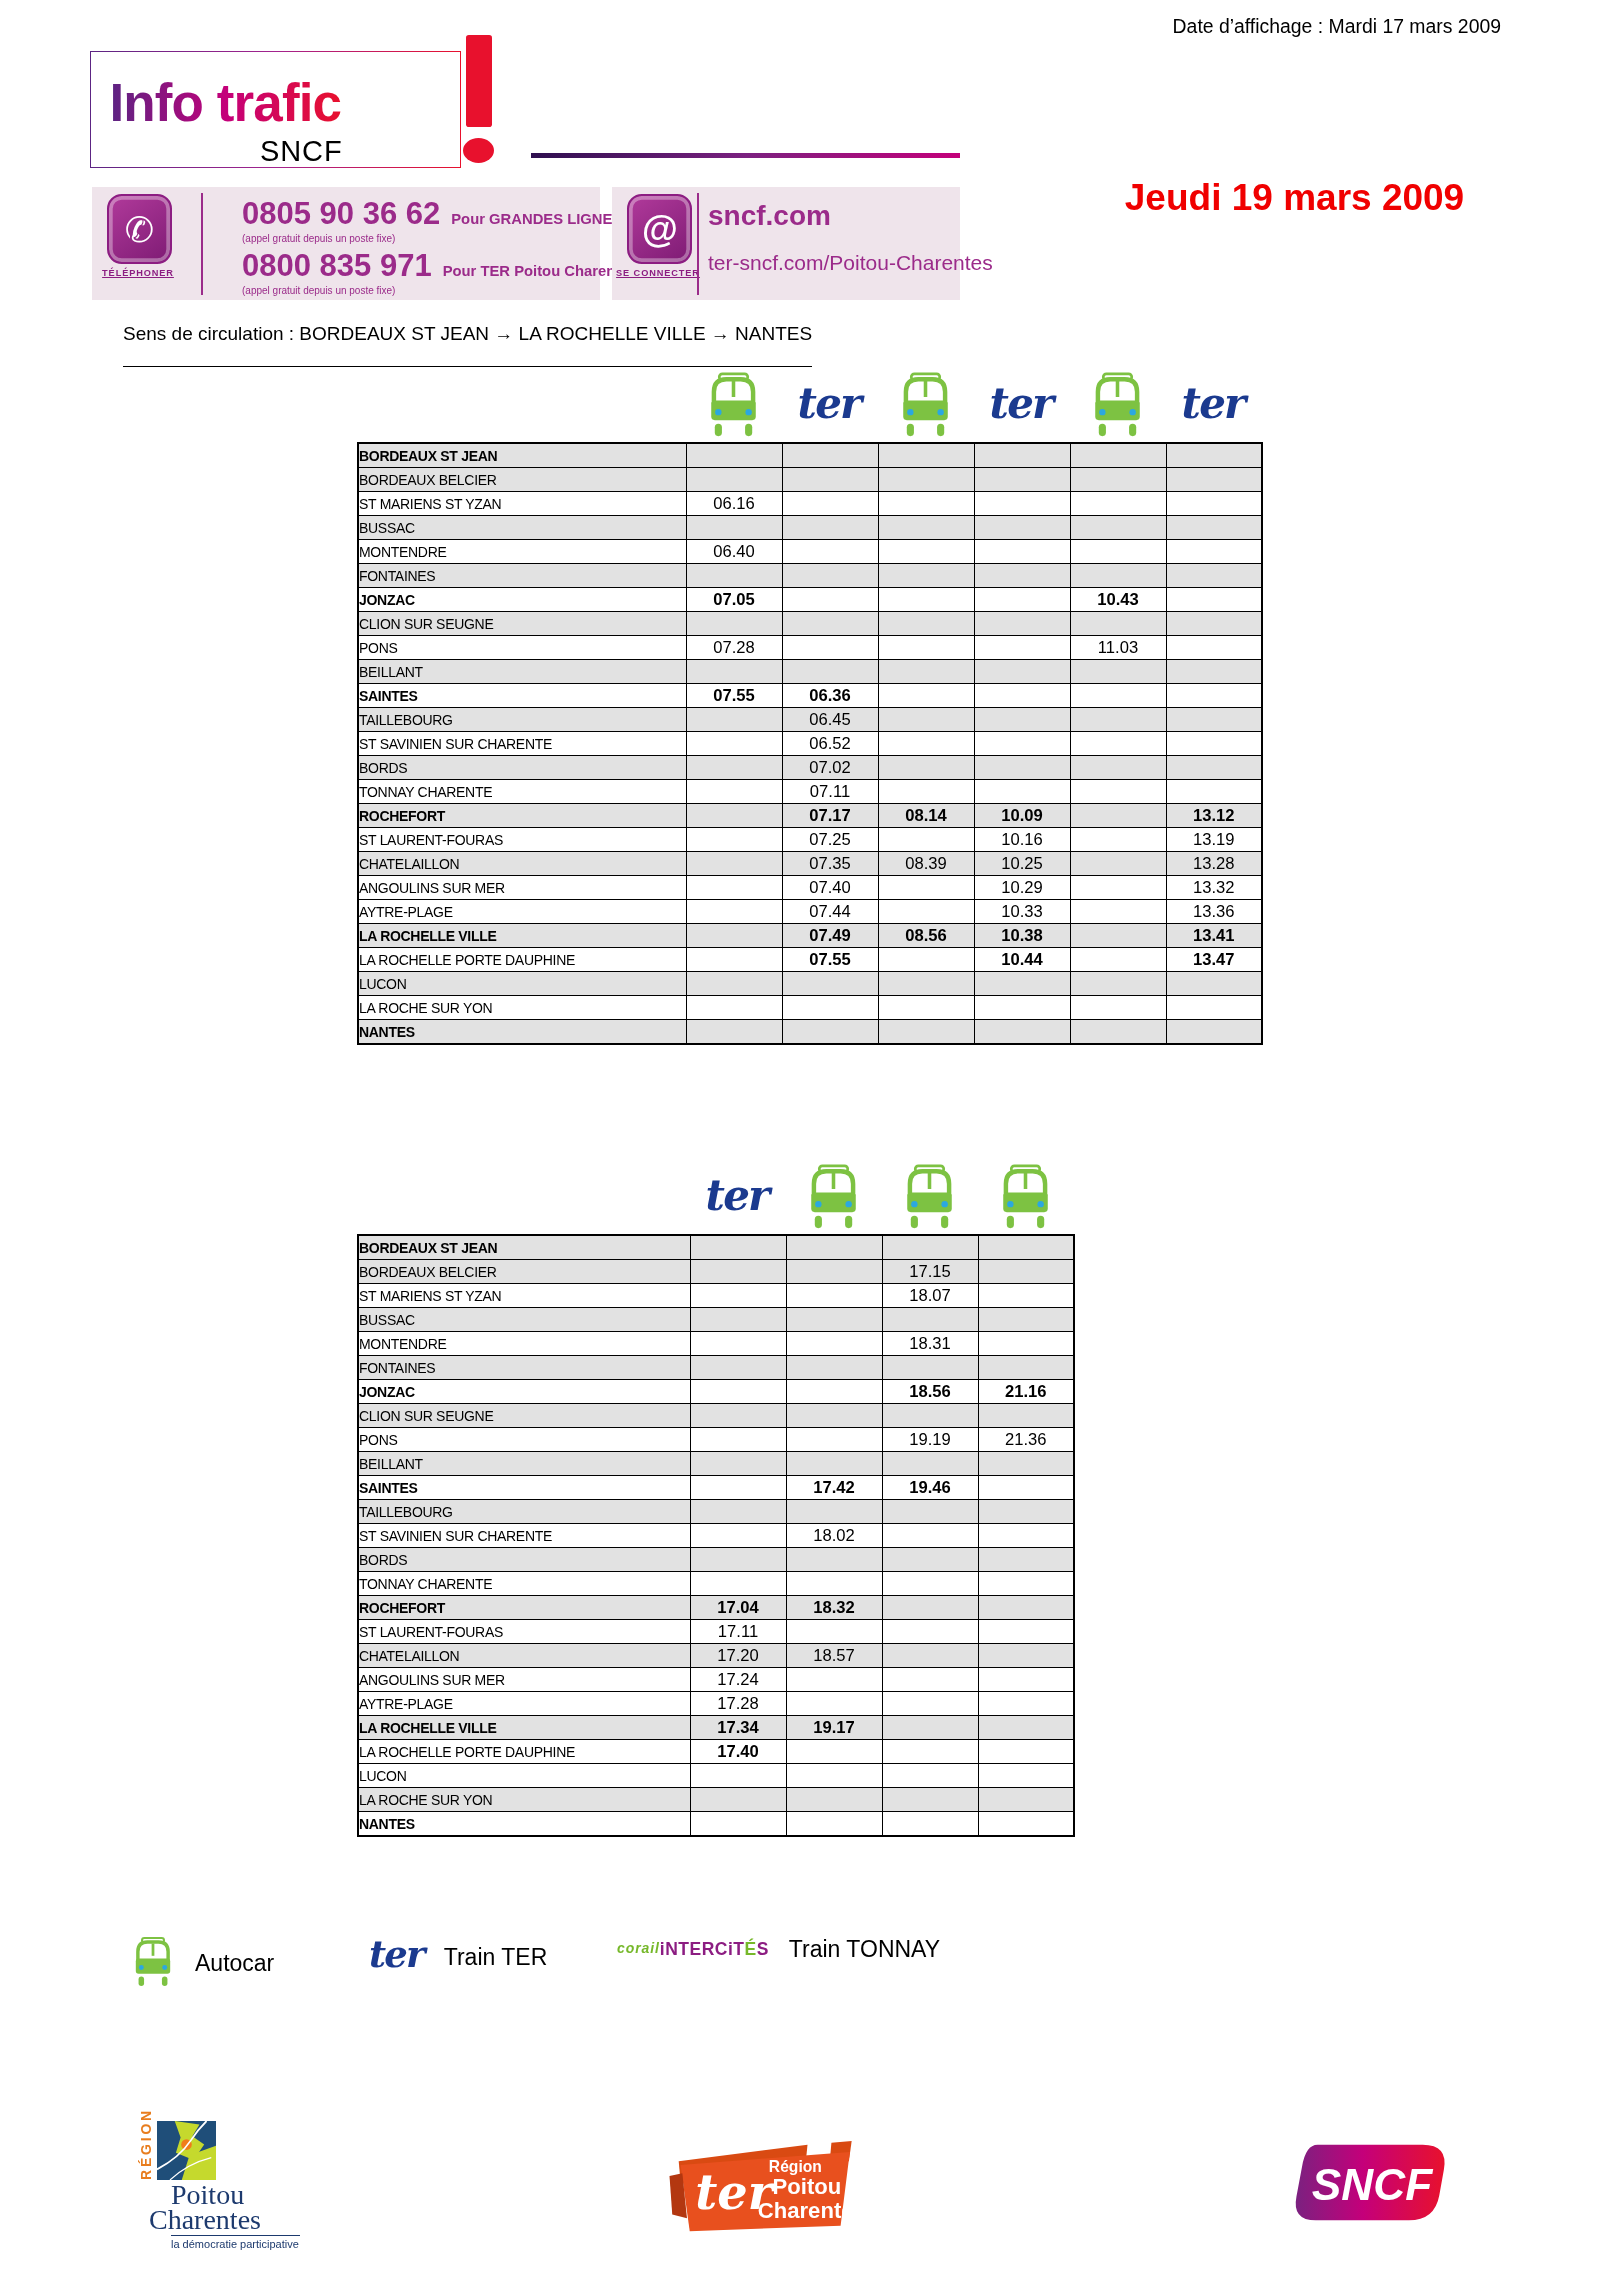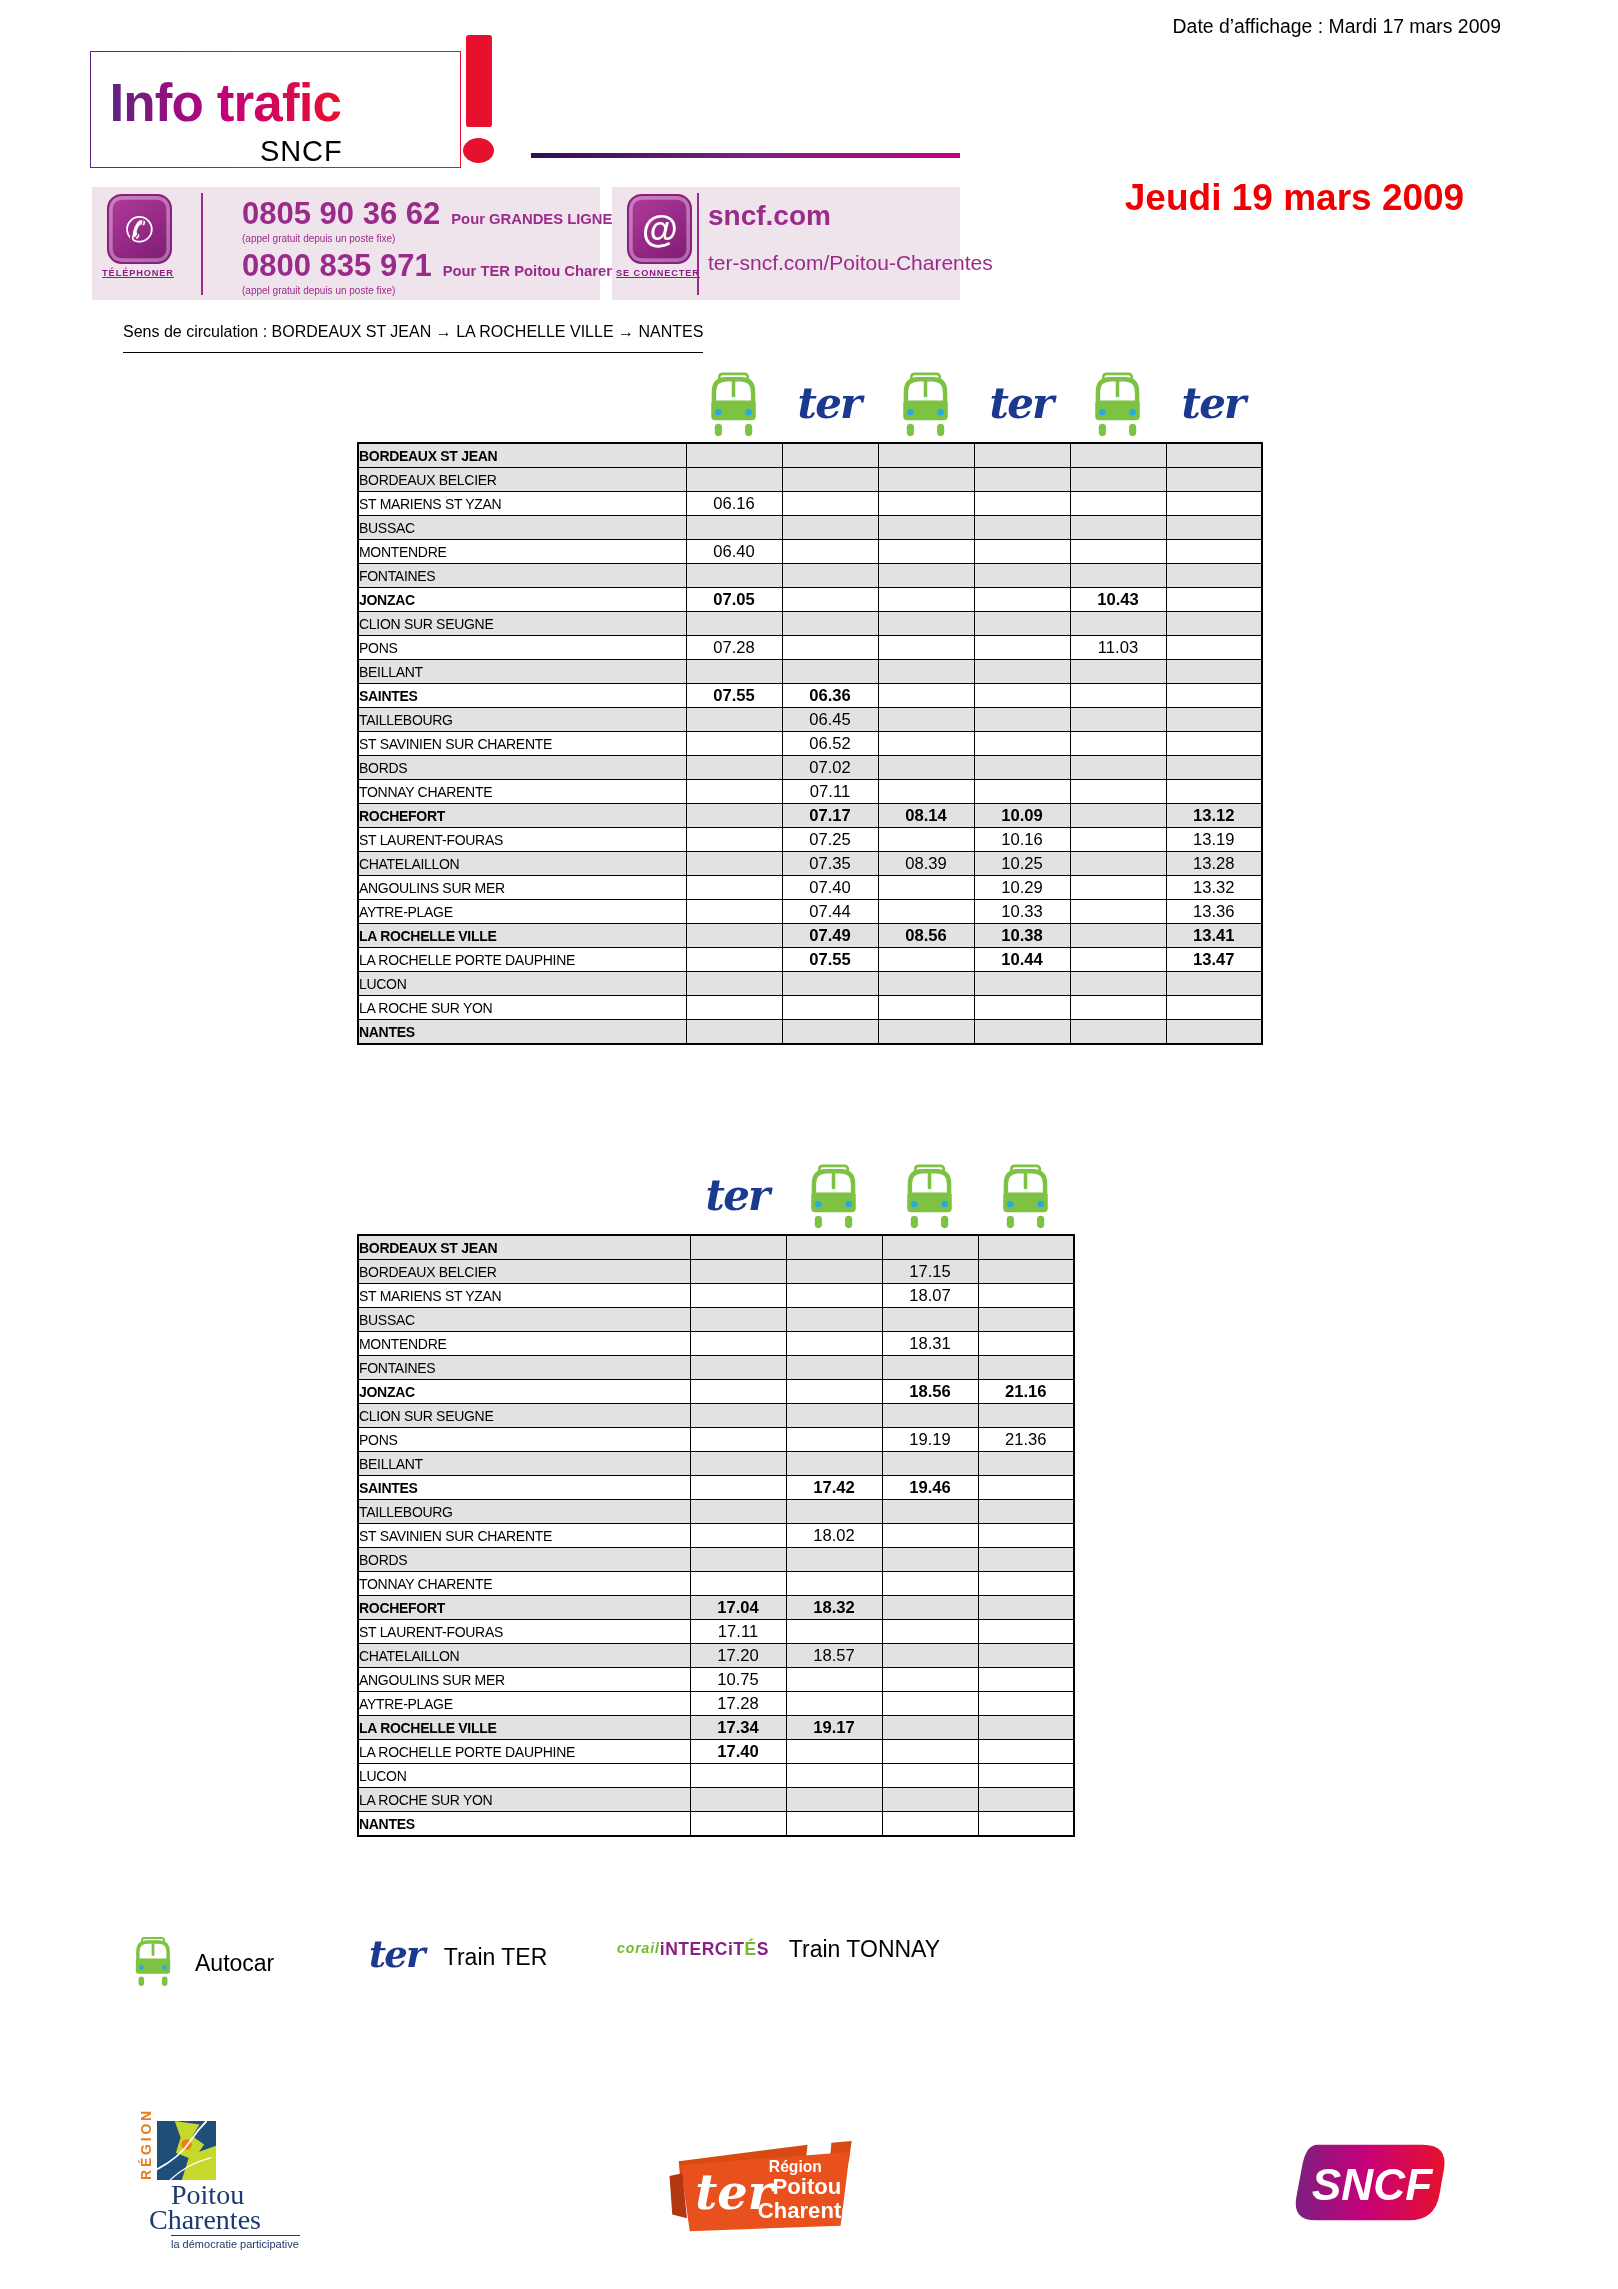--- a/index.html
+++ b/index.html
@@ -41,22 +41,22 @@
   .phone-line{display:flex;align-items:baseline;white-space:nowrap;}
   .phone-number{font-size:31px;font-weight:bold;}
   .phone-aud{font-size:14.8px;font-weight:bold;margin-left:11px;}
   .phone-note{font-size:10px;margin-top:0.9px;}
   .phone-line2{margin-top:3.7px;}
   .web-col{position:absolute;left:96px;top:13px;color:#9B2B8A;white-space:nowrap;}
   .site1{font-size:28px;font-weight:bold;}
   .site2{font-size:21px;font-weight:normal;margin-top:18.5px;}
 
   
-  .direction{position:absolute;left:123px;top:323px;font-size:16px;color:#000;
-             border-bottom:1.8px solid #000;padding-bottom:11px;white-space:nowrap;}
+  .direction{position:absolute;left:123px;top:323px;font-size:19px;color:#000;
+             border-bottom:1.8px solid #000;padding-bottom:21px;white-space:nowrap;}
 
   
   .icon-row{position:absolute;display:grid;height:78px;}
   .icon-row .icon-cell{display:flex;align-items:flex-end;justify-content:center;}
   .t1-icons{left:685px;top:360px;grid-template-columns:repeat(6,96px);}
   .t2-icons{left:689px;top:1152px;grid-template-columns:repeat(4,96px);}
   .bus-svg{width:57px;height:66px;}
   .ter-script{font-family:"DejaVu Serif",serif;font-style:italic;font-weight:bold;
               color:#1B3A8F;font-size:42px;line-height:1;padding-bottom:13px;letter-spacing:-1.8px;}
 
@@ -615,21 +615,21 @@
         </tr>
         <tr class="shaded">
           <td class="station">CHATELAILLON</td>
           <td class="time">17.20</td>
           <td class="time">18.57</td>
           <td class="time"></td>
           <td class="time"></td>
         </tr>
         <tr>
           <td class="station">ANGOULINS SUR MER</td>
-          <td class="time">10.75</td>
+          <td class="time">17.24</td>
           <td class="time"></td>
           <td class="time"></td>
           <td class="time"></td>
         </tr>
         <tr>
           <td class="station">AYTRE-PLAGE</td>
           <td class="time">17.28</td>
           <td class="time"></td>
           <td class="time"></td>
           <td class="time"></td>

